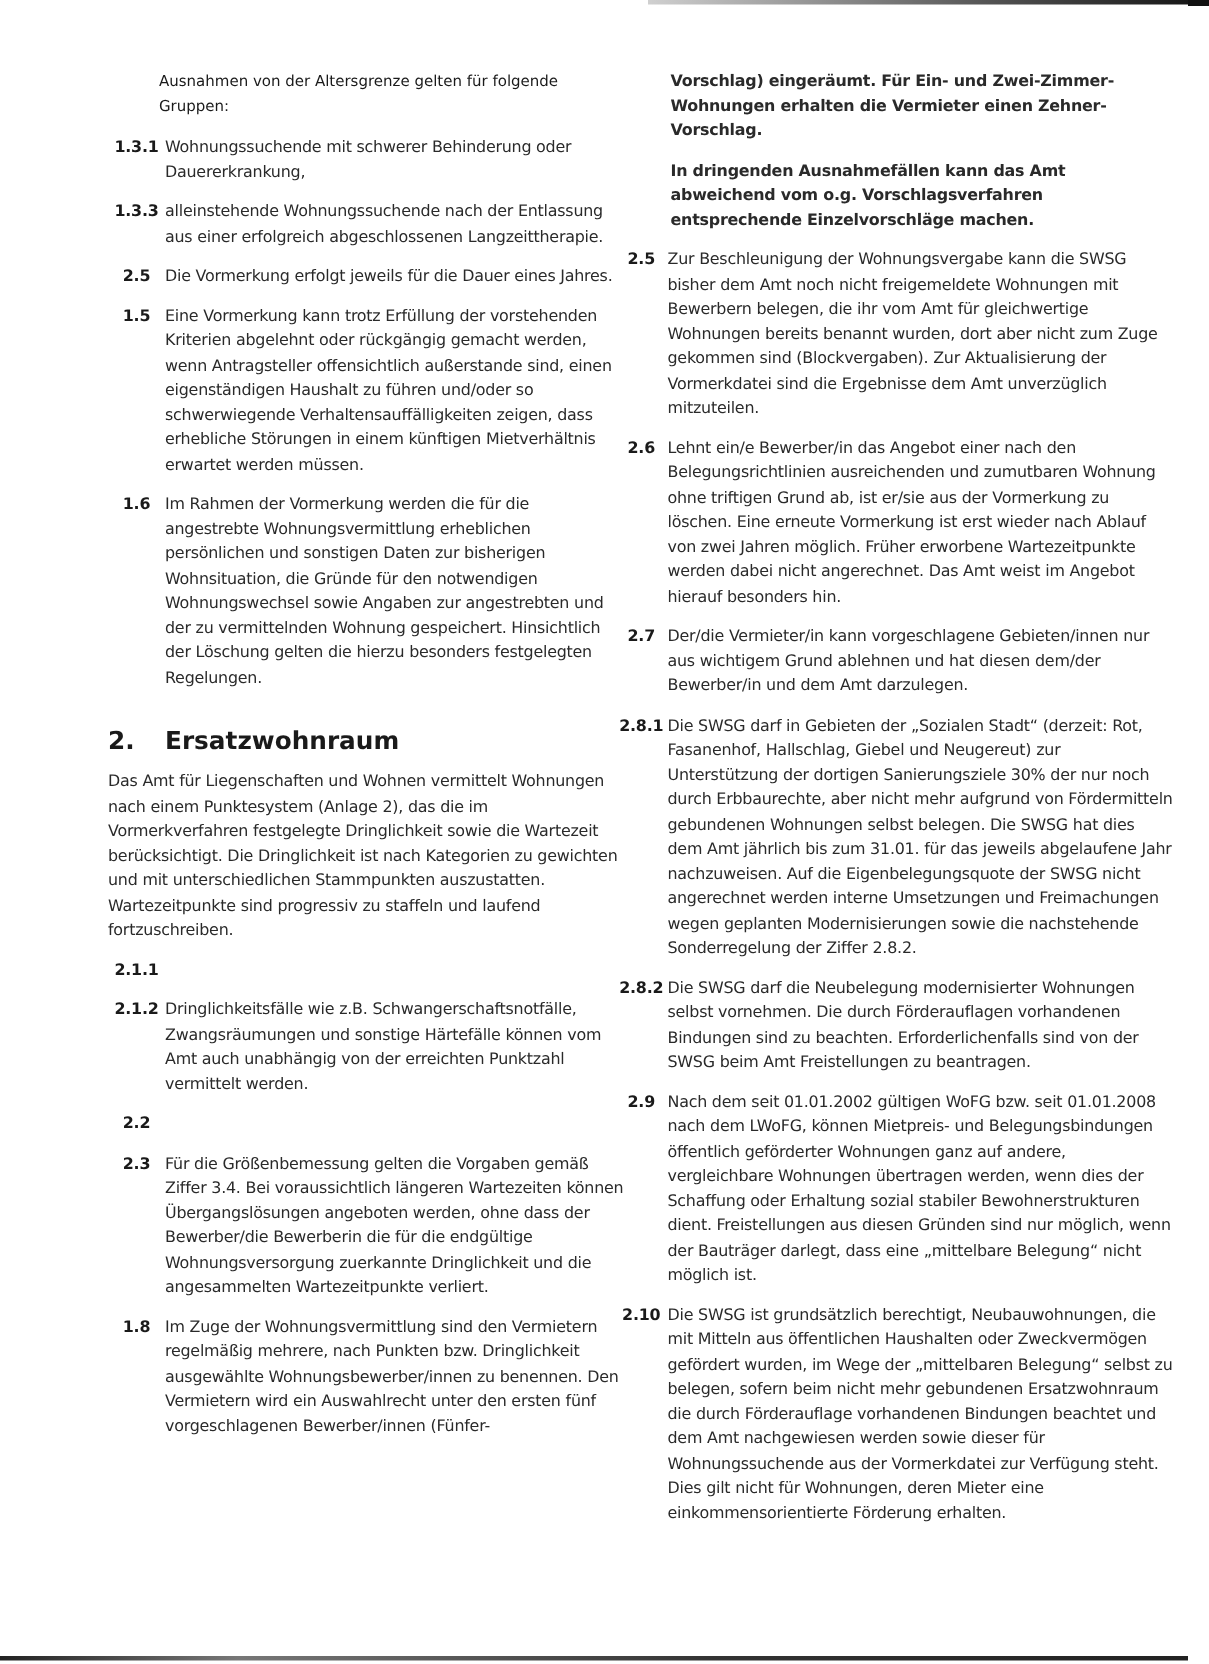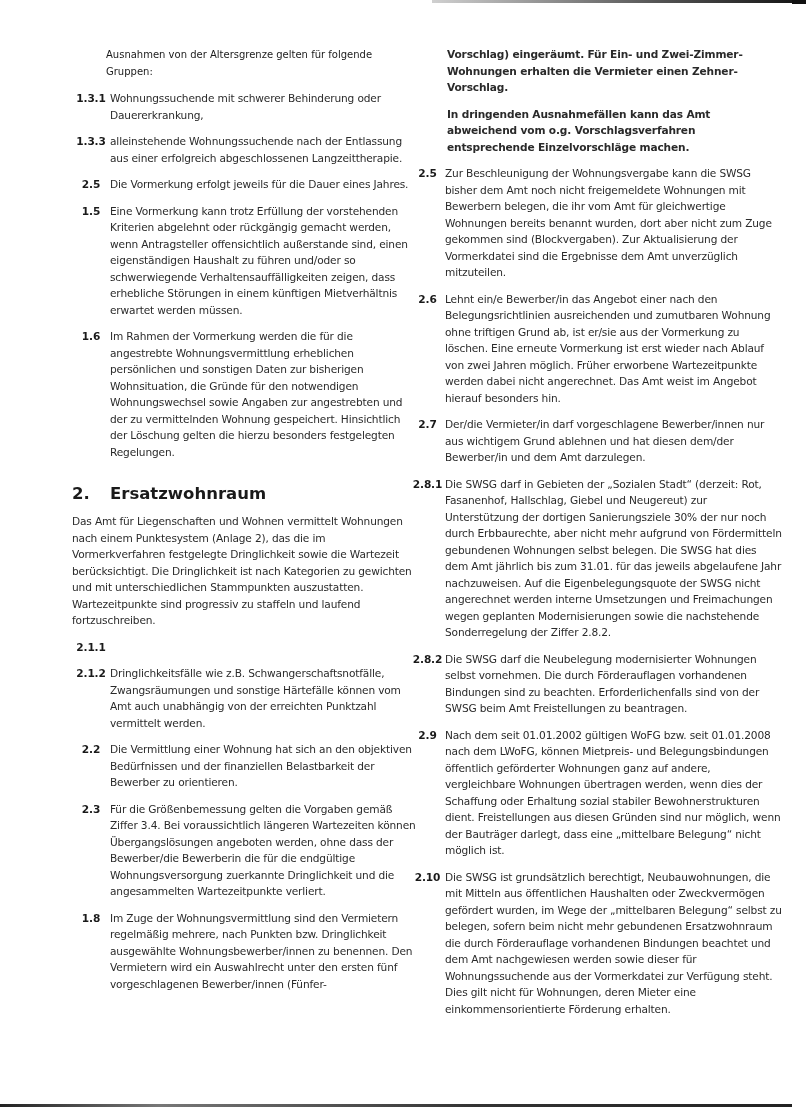--- a/index.html
+++ b/index.html
@@ -69,21 +69,20 @@
   </div>
   <div class="sec">
     <span class="num">2.1.1</span>
   </div>
   <div class="sec">
     <span class="num">2.1.2</span>
     <span class="txt">Dringlichkeitsfälle wie z.B. Schwangerschaftsnotfälle, Zwangsräumungen und sonstige Härtefälle können vom Amt auch unabhängig von der erreichten Punktzahl vermittelt werden.</span>
   </div>
   <div class="sec">
     <span class="num">2.2</span>
-    <span class="txt">Die Vermittlung einer Wohnung hat sich an den objektiven Bedürfnissen und der finanziellen Belastbarkeit der Bewerber zu orientieren.</span>
   </div>
   <div class="sec">
     <span class="num">2.3</span>
     <span class="txt">Für die Größenbemessung gelten die Vorgaben gemäß Ziffer 3.4. Bei voraussichtlich längeren Wartezeiten können Übergangslösungen angeboten werden, ohne dass der Bewerber/die Bewerberin die für die endgültige Wohnungsversorgung zuerkannte Dringlichkeit und die angesammelten Wartezeitpunkte verliert.</span>
   </div>
   <div class="sec">
     <span class="num">1.8</span>
     <span class="txt">Im Zuge der Wohnungsvermittlung sind den Vermietern regelmäßig mehrere, nach Punkten bzw. Dringlichkeit ausgewählte Wohnungsbewerber/innen zu benennen. Den Vermietern wird ein Auswahlrecht unter den ersten fünf vorgeschlagenen Bewerber/innen (Fünfer-</span>
   </div>
 </div>
@@ -95,21 +94,21 @@
   <div class="sec">
     <span class="num">2.5</span>
     <span class="txt">Zur Beschleunigung der Wohnungsvergabe kann die SWSG bisher dem Amt noch nicht freigemeldete Wohnungen mit Bewerbern belegen, die ihr vom Amt für gleichwertige Wohnungen bereits benannt wurden, dort aber nicht zum Zuge gekommen sind (Blockvergaben). Zur Aktualisierung der Vormerkdatei sind die Ergebnisse dem Amt unverzüglich mitzuteilen.</span>
   </div>
   <div class="sec">
     <span class="num">2.6</span>
     <span class="txt">Lehnt ein/e Bewerber/in das Angebot einer nach den Belegungsrichtlinien ausreichenden und zumutbaren Wohnung ohne triftigen Grund ab, ist er/sie aus der Vormerkung zu löschen. Eine erneute Vormerkung ist erst wieder nach Ablauf von zwei Jahren möglich. Früher erworbene Wartezeitpunkte werden dabei nicht angerechnet. Das Amt weist im Angebot hierauf besonders hin.</span>
   </div>
   <div class="sec">
     <span class="num">2.7</span>
-    <span class="txt">Der/die Vermieter/in darf vorgeschlagene Bewerber/innen nur aus wichtigem Grund ablehnen und hat diesen dem/der Bewerber/in und dem Amt darzulegen.</span>
+    <span class="txt">Der/die Vermieter/in kann vorgeschlagene Gebieten/innen nur aus wichtigem Grund ablehnen und hat diesen dem/der Bewerber/in und dem Amt darzulegen.</span>
   </div>
   <div class="sec">
     <span class="num">2.8.1</span>
     <span class="txt">Die SWSG darf in Gebieten der „Sozialen Stadt“ (derzeit: Rot, Fasanenhof, Hallschlag, Giebel und Neugereut) zur Unterstützung der dortigen Sanierungsziele 30% der nur noch durch Erbbaurechte, aber nicht mehr aufgrund von Fördermitteln gebundenen Wohnungen selbst belegen. Die SWSG hat dies dem Amt jährlich bis zum 31.01. für das jeweils abgelaufene Jahr nachzuweisen. Auf die Eigenbelegungsquote der SWSG nicht angerechnet werden interne Umsetzungen und Freimachungen wegen geplanten Modernisierungen sowie die nachstehende Sonderregelung der Ziffer 2.8.2.</span>
   </div>
   <div class="sec">
     <span class="num">2.8.2</span>
     <span class="txt">Die SWSG darf die Neubelegung modernisierter Wohnungen selbst vornehmen. Die durch Förderauflagen vorhandenen Bindungen sind zu beachten. Erforderlichenfalls sind von der SWSG beim Amt Freistellungen zu beantragen.</span>
   </div>
   <div class="sec">

